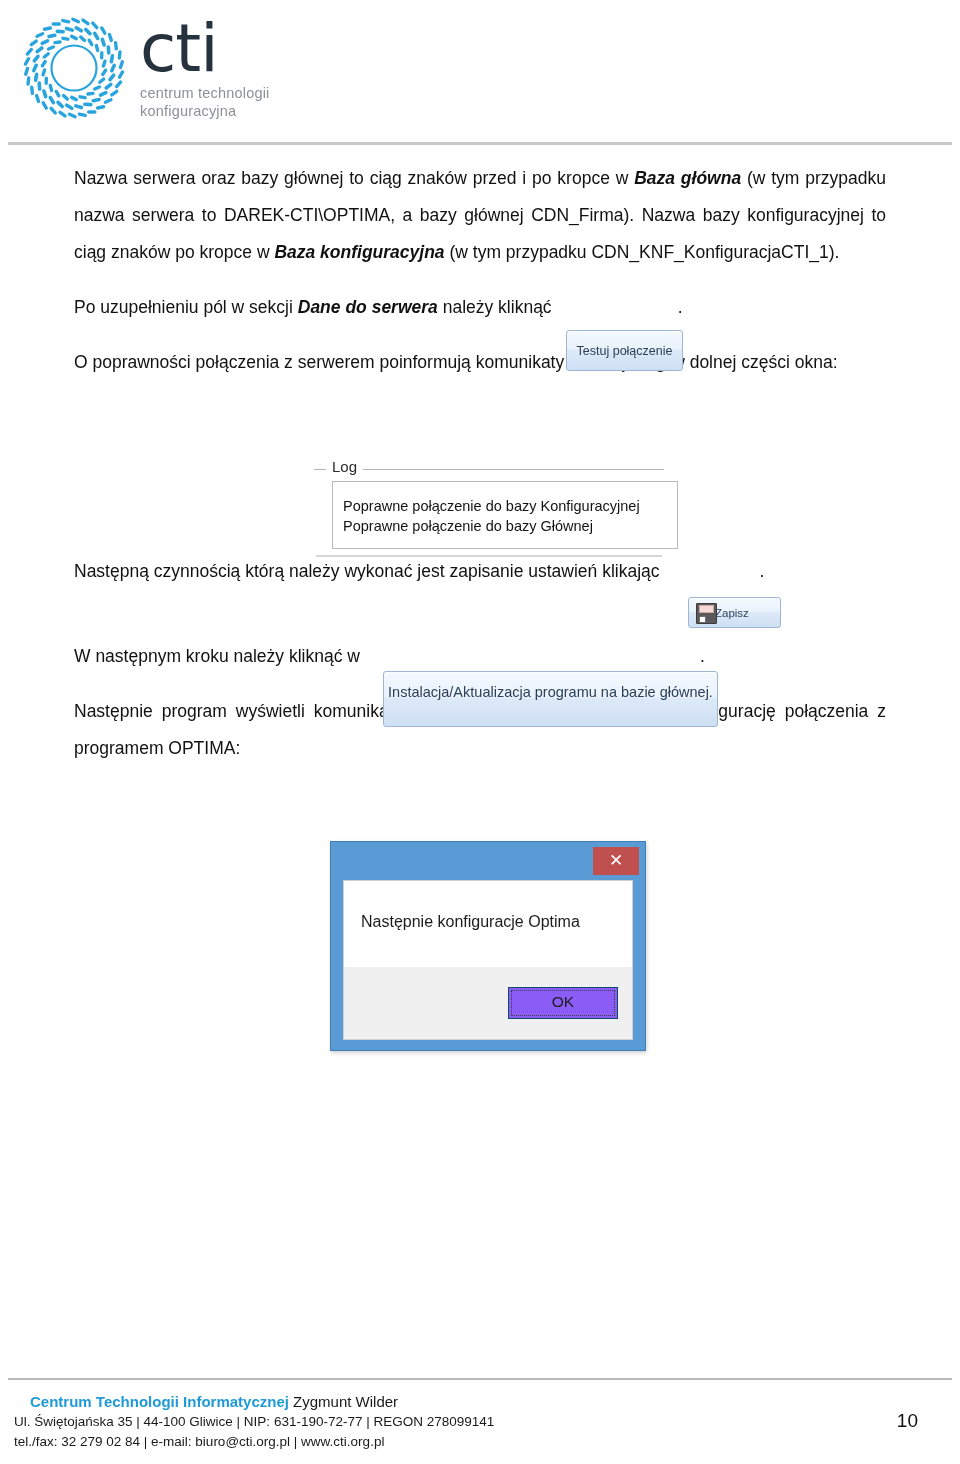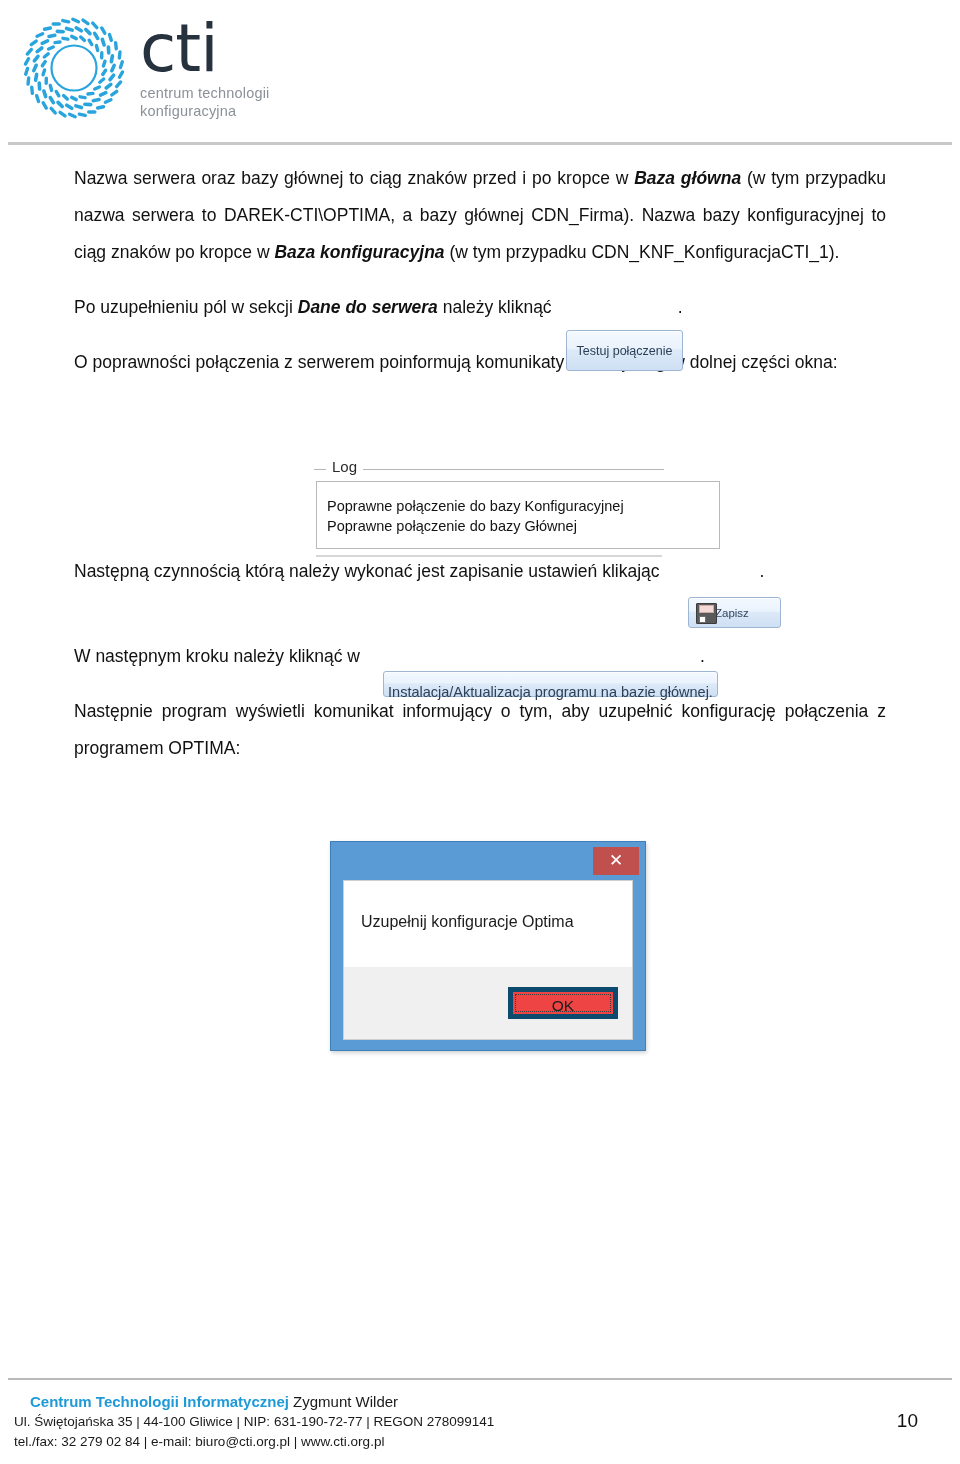--- a/index.html
+++ b/index.html
@@ -157,21 +157,21 @@
     background: #ffffff;
     border: 1px solid #6d6d6d;
     box-sizing: border-box;
   }
 
   .btn-instalacja {
     position: absolute;
     left: 383px;
     top: 671px;
     width: 335px;
-    height: 26px;
+    height: 56px;
     font-size: 14.5px;
     line-height: 40px;
     color: #2c4058;
   }
 
   
   .log-group {
     position: absolute;
     left: 314px;
     top: 458px;
@@ -192,23 +192,23 @@
   .log-legend-line {
     position: absolute;
     left: 0;
     top: 11px;
     width: 350px;
     height: 1px;
     background: #b6b6b6;
   }
   .log-box {
     position: absolute;
-    left: 2px;
+    left: 18px;
     top: 23px;
-    width: 404px;
+    width: 346px;
     height: 68px;
     background: #ffffff;
     border: 1px solid #b9b9b9;
     box-sizing: border-box;
     padding: 14px 0 0 10px;
   }
   .log-line {
     font-size: 14.5px;
     line-height: 20px;
     color: #131313;
@@ -290,22 +290,22 @@
     width: 100%;
     bottom: 0;
     background: #f0f0f0;
   }
   .dlg-ok {
     position: absolute;
     right: 14px;
     top: 20px;
     width: 110px;
     height: 32px;
-    background: #ef4444;
-    border: 5px solid #0c4a6e;
+    background: #8b5cf6;
+    border: 1px solid #0c4a6e;
     box-sizing: border-box;
     cursor: pointer;
   }
   .dlg-ok .focus-ring {
     position: absolute;
     left: 2px; top: 2px; right: 2px; bottom: 2px;
     border: 1px dotted #3a3a3a;
   }
   .dlg-ok .ok-text {
     position: absolute;
@@ -511,21 +511,21 @@
 </div>
 
 <div class="win-btn btn-instalacja">Instalacja/Aktualizacja programu na bazie głównej.</div>
 
 <div class="dialog">
   <div class="dlg-titlebar">
     <div class="dlg-close">✕</div>
   </div>
   <div class="dlg-inner">
     <div class="dlg-msgarea">
-      <div class="dlg-msg">Uzupełnij konfiguracje Optima</div>
+      <div class="dlg-msg">Następnie konfiguracje Optima</div>
     </div>
     <div class="dlg-btnrow">
       <div class="dlg-ok">
         <span class="focus-ring"></span>
         <span class="ok-text">OK</span>
       </div>
     </div>
   </div>
 </div>
 

